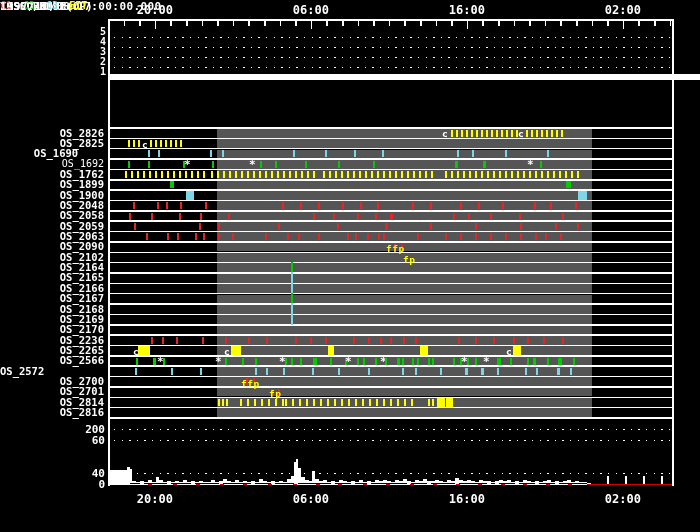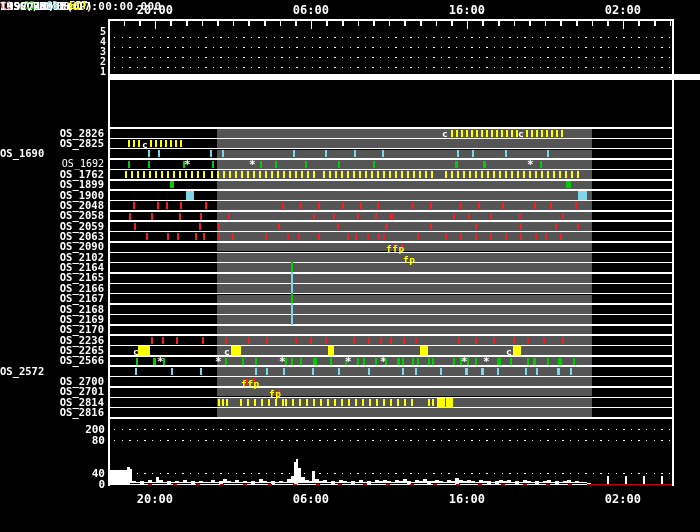--- a/index.html
+++ b/index.html
@@ -163,21 +163,21 @@
       <div style="position: absolute; left: 133px; top: 140.057px; width: 2px; height: 6.957px; background: rgb(255, 255, 0);"></div>
       <div style="position: absolute; left: 138px; top: 140.057px; width: 2px; height: 6.957px; background: rgb(255, 255, 0);"></div>
       <div style="position: absolute; left: 142px; top: 138.657px; font-size: 9.5px; font-weight: bold; color: rgb(255, 255, 255);">c</div>
       <div style="position: absolute; left: 150px; top: 140.057px; width: 2px; height: 6.957px; background: rgb(255, 255, 0);"></div>
       <div style="position: absolute; left: 155px; top: 140.057px; width: 2px; height: 6.957px; background: rgb(255, 255, 0);"></div>
       <div style="position: absolute; left: 160px; top: 140.057px; width: 2px; height: 6.957px; background: rgb(255, 255, 0);"></div>
       <div style="position: absolute; left: 165px; top: 140.057px; width: 2px; height: 6.957px; background: rgb(255, 255, 0);"></div>
       <div style="position: absolute; left: 170px; top: 140.057px; width: 2px; height: 6.957px; background: rgb(255, 255, 0);"></div>
       <div style="position: absolute; left: 175px; top: 140.057px; width: 2px; height: 6.957px; background: rgb(255, 255, 0);"></div>
       <div style="position: absolute; left: 180px; top: 140.057px; width: 2px; height: 6.957px; background: rgb(255, 255, 0);"></div>
-      <div style="position: absolute; left: 0px; top: 148.214px; width: 112px; text-align: left; font-size: 10.5px; font-weight: bold; line-height: 10.357px;">OS_1690</div>
+      <div style="position: absolute; left: 0px; top: 148.214px; width: 112px; text-align: center; font-size: 10.5px; font-weight: bold; line-height: 10.357px;">OS_1690</div>
       <div style="position: absolute; left: 148px; top: 150.414px; width: 2px; height: 6.957px; background: rgb(127, 214, 232);"></div>
       <div style="position: absolute; left: 158px; top: 150.414px; width: 2px; height: 6.957px; background: rgb(127, 214, 232);"></div>
       <div style="position: absolute; left: 210px; top: 150.414px; width: 2px; height: 6.957px; background: rgb(127, 214, 232);"></div>
       <div style="position: absolute; left: 222px; top: 150.414px; width: 2px; height: 6.957px; background: rgb(127, 214, 232);"></div>
       <div style="position: absolute; left: 293px; top: 150.414px; width: 2px; height: 6.957px; background: rgb(127, 214, 232);"></div>
       <div style="position: absolute; left: 325px; top: 150.414px; width: 2px; height: 6.957px; background: rgb(127, 214, 232);"></div>
       <div style="position: absolute; left: 354px; top: 150.414px; width: 2px; height: 6.957px; background: rgb(127, 214, 232);"></div>
       <div style="position: absolute; left: 382px; top: 150.414px; width: 2px; height: 6.957px; background: rgb(127, 214, 232);"></div>
       <div style="position: absolute; left: 457px; top: 150.414px; width: 2px; height: 6.957px; background: rgb(127, 214, 232);"></div>
       <div style="position: absolute; left: 472px; top: 150.414px; width: 2px; height: 6.957px; background: rgb(127, 214, 232);"></div>
@@ -510,21 +510,21 @@
       <div style="position: absolute; left: 432px; top: 398.982px; width: 2px; height: 6.957px; background: rgb(255, 255, 0);"></div>
       <div style="position: absolute; left: 437px; top: 398.182px; width: 8px; height: 8.557px; background: rgb(255, 255, 0);"></div>
       <div style="position: absolute; left: 446px; top: 398.182px; width: 7px; height: 8.557px; background: rgb(255, 255, 0);"></div>
       <div style="position: absolute; left: 0px; top: 407.139px; width: 104px; text-align: right; font-size: 10.5px; font-weight: bold; line-height: 10.357px;">OS_2816</div>
     </div>
   <div id="buffer-panel" class="abs">
       <div style="position: absolute; left: 114px; top: 428.5px; width: 558px; height: 1.4px; background: repeating-linear-gradient(90deg, rgb(255, 255, 255) 0px, rgb(255, 255, 255) 1.4px, transparent 1.4px, transparent 7.6px);"></div>
       <div style="position: absolute; left: 114px; top: 439.5px; width: 558px; height: 1.4px; background: repeating-linear-gradient(90deg, rgb(255, 255, 255) 0px, rgb(255, 255, 255) 1.4px, transparent 1.4px, transparent 7.6px);"></div>
       <div style="position: absolute; left: 114px; top: 472.5px; width: 558px; height: 1.4px; background: repeating-linear-gradient(90deg, rgb(255, 255, 255) 0px, rgb(255, 255, 255) 1.4px, transparent 1.4px, transparent 7.6px);"></div>
       <div style="position: absolute; left: 0px; top: 422.5px; width: 105px; text-align: right; font-size: 11px; font-weight: bold;">200</div>
-      <div style="position: absolute; left: 0px; top: 433.5px; width: 105px; text-align: right; font-size: 11px; font-weight: bold;">80</div>
+      <div style="position: absolute; left: 0px; top: 433.5px; width: 105px; text-align: right; font-size: 11px; font-weight: bold;">60</div>
       <div style="position: absolute; left: 0px; top: 466.5px; width: 105px; text-align: right; font-size: 11px; font-weight: bold;">40</div>
       <div style="position: absolute; left: 0px; top: 477.5px; width: 105px; text-align: right; font-size: 11px; font-weight: bold;">0</div>
       <div style="position: absolute; left: 108px; top: 483.5px; width: 479px; height: 1.3px; background: rgb(255, 255, 255);"></div>
       <div style="position: absolute; left: 587px; top: 483.5px; width: 85px; height: 1.6px; background: rgb(204, 0, 0);"></div>
       <div style="position: absolute; left: 108px; top: 469.75px; width: 5px; height: 13.75px; background: rgb(255, 255, 255);"></div>
       <div style="position: absolute; left: 113px; top: 469.75px; width: 5px; height: 13.75px; background: rgb(255, 255, 255);"></div>
       <div style="position: absolute; left: 118px; top: 469.75px; width: 5px; height: 13.75px; background: rgb(255, 255, 255);"></div>
       <div style="position: absolute; left: 123px; top: 469.75px; width: 4px; height: 13.75px; background: rgb(255, 255, 255);"></div>
       <div style="position: absolute; left: 127px; top: 467px; width: 3px; height: 16.5px; background: rgb(255, 255, 255);"></div>
       <div style="position: absolute; left: 130px; top: 468.65px; width: 2px; height: 14.85px; background: rgb(255, 255, 255);"></div>

